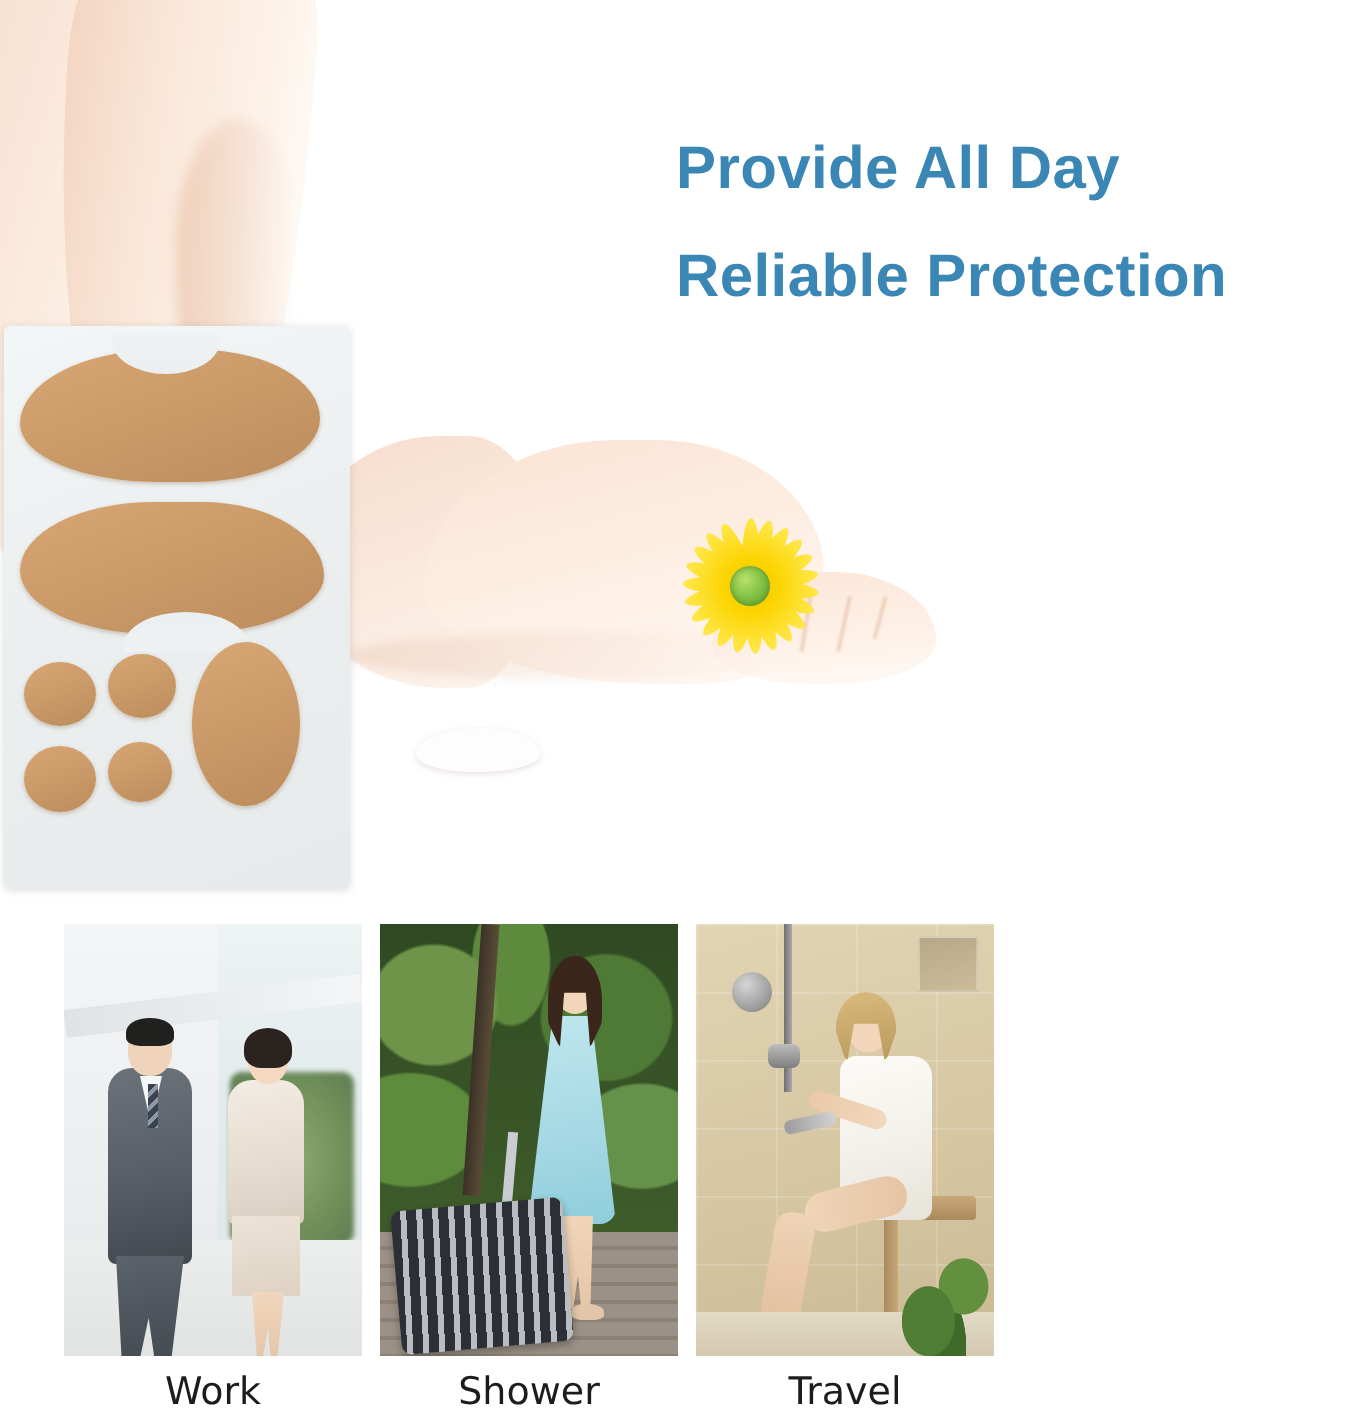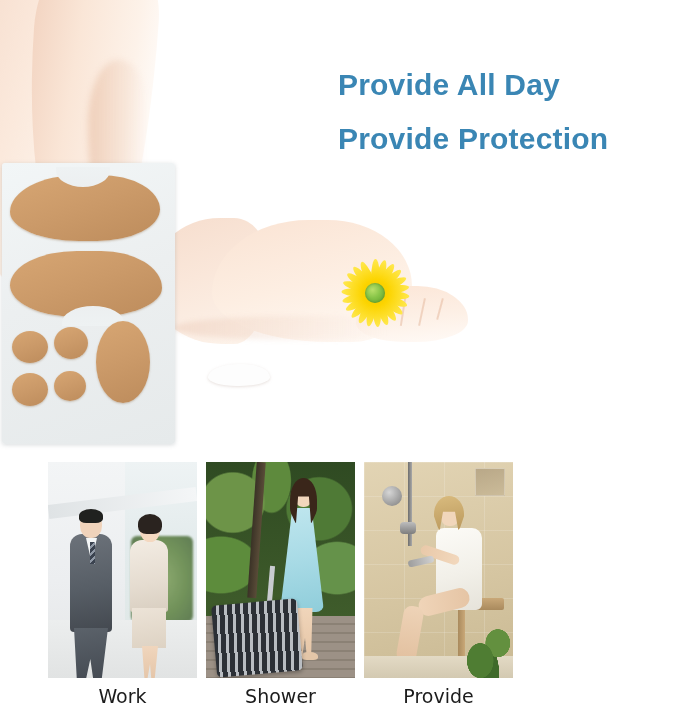--- a/index.html
+++ b/index.html
@@ -197,21 +197,21 @@
     font-weight: bold;
     line-height: 54px;
     letter-spacing: .2px;
     white-space: nowrap;
   }
   .headline-line { display: block; }
 
   
   .scenarios {
     position: absolute;
-    left: 48px; top: 462px;
+    left: 32px; top: 462px;
     width: 620px;
     display: flex;
     gap: 9px;
   }
   .scenario {
     width: 149px;
   }
   .thumb {
     position: relative;
     width: 149px;
@@ -643,21 +643,21 @@
       <div class="pad pad-bone-2"></div>
       <div class="pad pad-dot pad-dot-1"></div>
       <div class="pad pad-dot pad-dot-2"></div>
       <div class="pad pad-dot pad-dot-3"></div>
       <div class="pad pad-dot pad-dot-4"></div>
       <div class="pad pad-oval"></div>
     </div>
 
     <div class="headline">
       <span class="headline-line">Provide All Day</span>
-      <span class="headline-line">Provide Protection</span>
+      <span class="headline-line">Reliable Protection</span>
     </div>
   </div>
 
   <div class="scenarios">
 
     <div class="scenario">
       <div class="thumb sc-work">
         <div class="work-window"></div>
         <div class="work-green"></div>
         <div class="work-beam"></div>
@@ -707,17 +707,17 @@
         <div class="shower-head-person"></div>
         <div class="shower-hair"></div>
         <div class="shower-arm"></div>
         <div class="shower-handheld"></div>
         <div class="shower-thigh"></div>
         <div class="shower-shin"></div>
         <div class="shower-foot"></div>
         <div class="shower-floor"></div>
         <div class="shower-plant"></div>
       </div>
-      <div class="scenario-label">Provide</div>
+      <div class="scenario-label">Travel</div>
     </div>
 
   </div>
 </div>
 
 </body></html>

